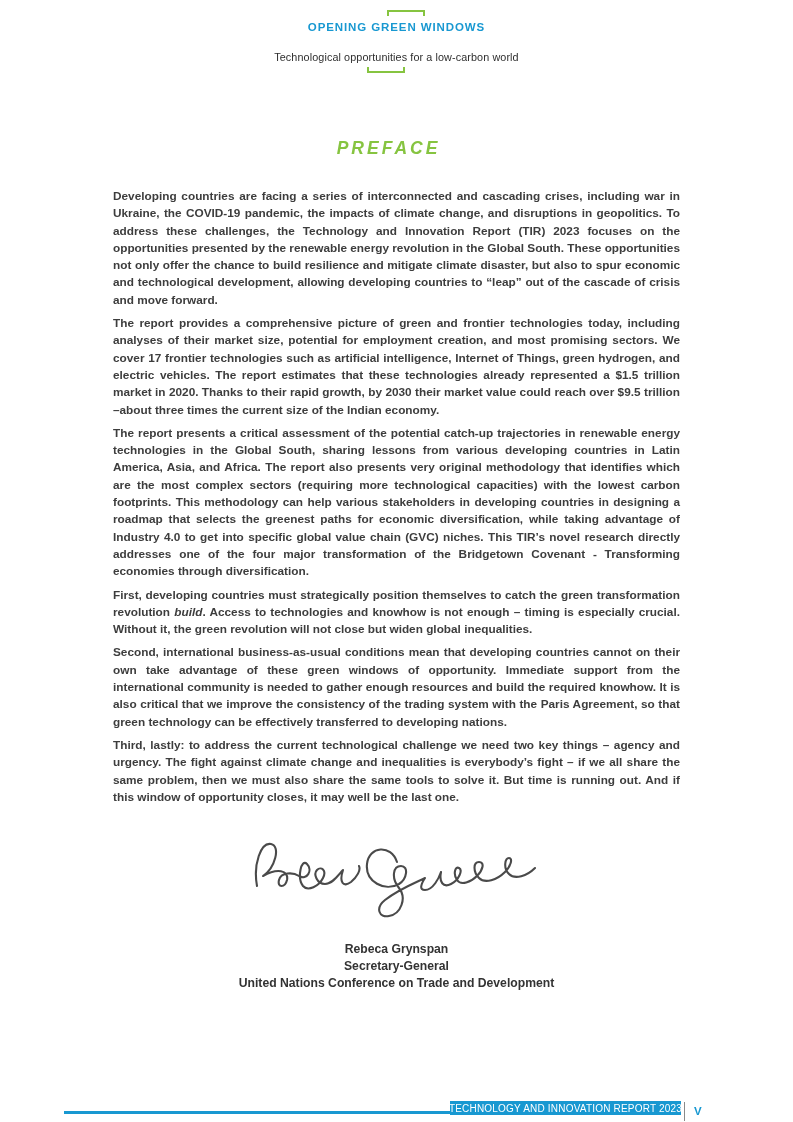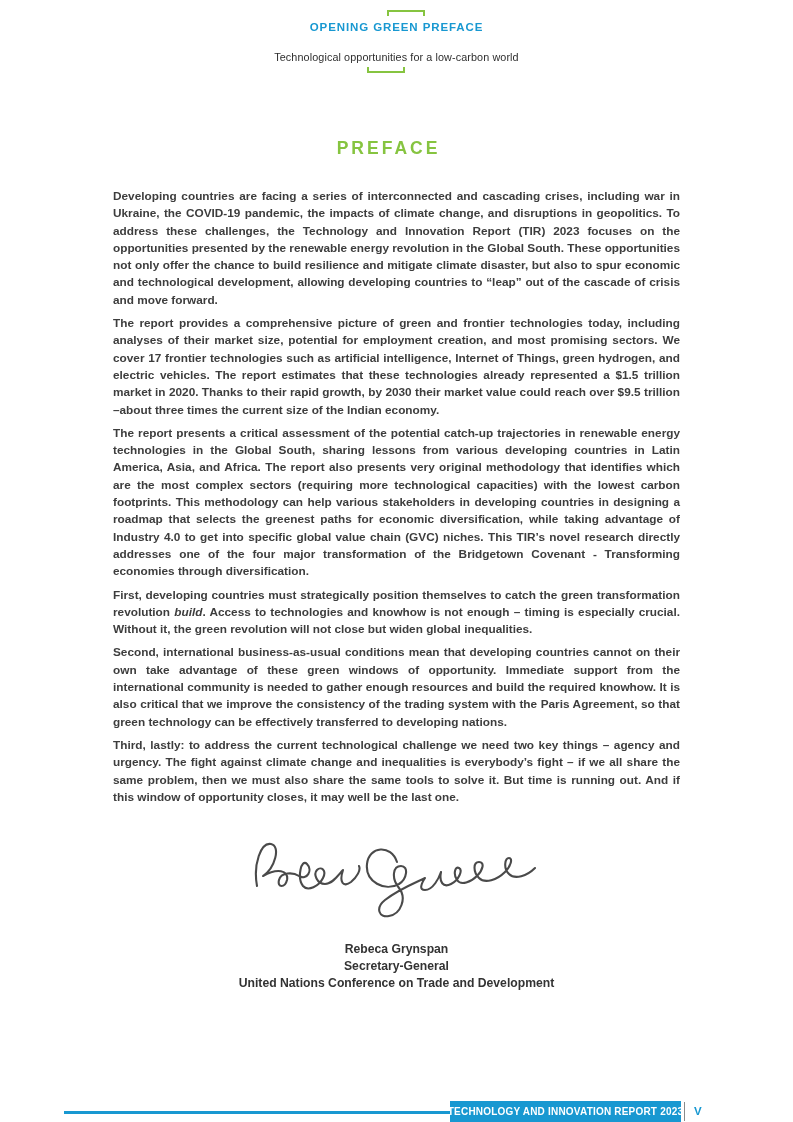--- a/index.html
+++ b/index.html
@@ -59,20 +59,21 @@
 
   
   .preface-title{
     position:absolute;
     top:138px; left:0; right:16px;
     text-align:center;
     color:var(--green);
     font-size:17.5px;
     font-weight:bold;
     letter-spacing:3px;
+    font-style:italic;
   }
 
   
   .content{
     position:absolute;
     left:113px; top:188px;
     width:567px;
     color:var(--body-text);
     font-size:11.8px;
     line-height:17.3px;
@@ -103,28 +104,28 @@
   
   .footer-line{
     position:absolute;
     left:64px; top:1111px;
     width:388px; height:3px;
     background:var(--teal);
   }
   .footer-band{
     position:absolute;
     left:450px; top:1101px;
-    width:231px; height:21px;
+    width:231px; height:14px;
     background:var(--teal);
     color:#ffffff;
     display:flex;
     align-items:center;
     justify-content:center;
     font-size:10px;
-    font-weight:bold;
+    font-weight:normal;
     letter-spacing:0.2px;
     white-space:nowrap;
     box-sizing:border-box;
   }
   .footer-divider{
     position:absolute;
     left:684px; top:1102px;
     width:1px; height:19px;
     background:#8a8a8a;
   }
@@ -136,21 +137,21 @@
     font-weight:bold;
   }
 </style>
 </head>
 <body>
 
 <div class="page">
 
   <div class="header">
     <div class="bracket bracket-top"></div>
-    <div class="brand-title">OPENING GREEN PREFACE</div>
+    <div class="brand-title">OPENING GREEN WINDOWS</div>
     <div class="brand-subtitle">Technological opportunities for a low-carbon world</div>
     <div class="bracket bracket-bottom"></div>
   </div>
 
   <div class="preface-title">PREFACE</div>
 
   <div class="content">
       <p><span>Developing countries are facing a series of interconnected and cascading crises, including war in Ukraine, the COVID-19 pandemic, the impacts of climate change, and disruptions in geopolitics. To address these challenges, the Technology and Innovation Report (TIR) 2023 focuses on the opportunities presented by the renewable energy revolution in the Global South. These opportunities not only offer the chance to build resilience and mitigate climate disaster, but also to spur economic and technological development, allowing developing countries to “leap” out of the cascade of crisis and move forward.</span></p>
       <p><span>The report provides a comprehensive picture of green and frontier technologies today, including analyses of their market size, potential for employment creation, and most promising sectors. We cover 17 frontier technologies such as artificial intelligence, Internet of Things, green hydrogen, and electric vehicles. The report estimates that these technologies already represented a $1.5 trillion market in 2020. Thanks to their rapid growth, by 2030 their market value could reach over $9.5 trillion –about three times the current size of the Indian economy.</span></p>
       <p><span>The report presents a critical assessment of the potential catch-up trajectories in renewable energy technologies in the Global South, sharing lessons from various developing countries in Latin America, Asia, and Africa. The report also presents very original methodology that identifies which are the most complex sectors (requiring more technological capacities) with the lowest carbon footprints. This methodology can help various stakeholders in developing countries in designing a roadmap that selects the greenest paths for economic diversification, while taking advantage of Industry 4.0 to get into specific global value chain (GVC) niches. This TIR’s novel research directly addresses one of the four major transformation of the Bridgetown Covenant - Transforming economies through diversification.</span></p>

